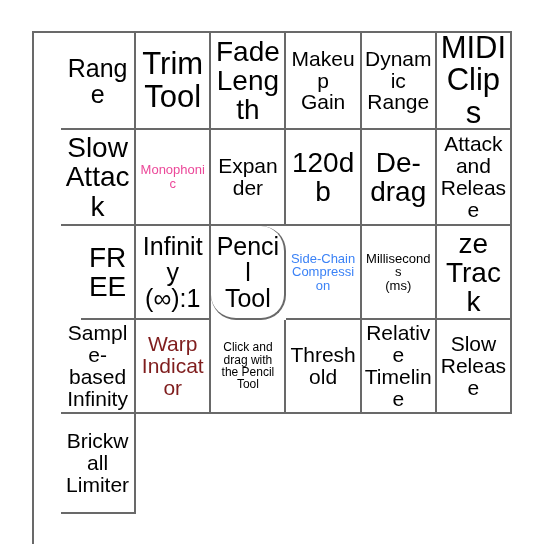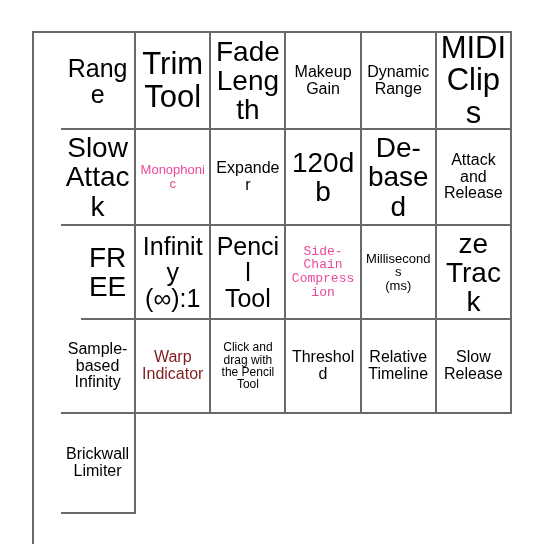--- a/index.html
+++ b/index.html
@@ -49,21 +49,21 @@
     display: block;
     width: 100%;
     white-space: pre-line;
     word-wrap: break-word;
   }
 
   
   .fs-xxl > .cell-text { font-size: 31px; }
   .fs-xl  > .cell-text { font-size: 28px; }
   .fs-lg  > .cell-text { font-size: 25px; }
-  .fs-md  > .cell-text { font-size: 16px; }
+  .fs-md  > .cell-text { font-size: 21px; }
   .fs-sm  > .cell-text { font-size: 12px; }
   .fs-xs  > .cell-text { font-size: 13px; }
 </style>
 </head>
 <body>
 
 <div id="bingo-card" style="border-top-color: rgb(105, 105, 105); border-left-color: rgb(105, 105, 105); background: rgb(255, 255, 255);">
     <div class="bingo-cell fs-lg" style="border-right-color: rgb(105, 105, 105); border-bottom-color: rgb(105, 105, 105); color: rgb(0, 0, 0);">
       <span class="cell-text">Range</span>
     </div>
@@ -95,39 +95,39 @@
       <span class="cell-text">Monophonic</span>
     </div>
     <div class="bingo-cell fs-md" style="border-right-color: rgb(105, 105, 105); border-bottom-color: rgb(105, 105, 105); color: rgb(0, 0, 0);">
       <span class="cell-text">Expander</span>
     </div>
     <div class="bingo-cell fs-xl" style="border-right-color: rgb(105, 105, 105); border-bottom-color: rgb(105, 105, 105); color: rgb(0, 0, 0);">
       <span class="cell-text">120db</span>
     </div>
     <div class="bingo-cell fs-xl" style="border-right-color: rgb(105, 105, 105); border-bottom-color: rgb(105, 105, 105); color: rgb(0, 0, 0);">
       <span class="cell-text">De-
-based</span>
+drag</span>
     </div>
     <div class="bingo-cell fs-md" style="border-right-color: rgb(105, 105, 105); border-bottom-color: rgb(105, 105, 105); color: rgb(0, 0, 0);">
       <span class="cell-text">Attack
 and
 Release</span>
     </div>
     <div class="bingo-cell fs-xl" style="border-right-color: rgb(105, 105, 105); border-bottom-color: rgb(105, 105, 105); color: rgb(0, 0, 0); margin-left: 20px;">
       <span class="cell-text">FREE</span>
     </div>
     <div class="bingo-cell fs-lg" style="border-right-color: rgb(105, 105, 105); border-bottom-color: rgb(105, 105, 105); color: rgb(0, 0, 0);">
       <span class="cell-text">Infinity
 (∞):1</span>
     </div>
-    <div class="bingo-cell fs-lg" style="border-right-color: rgb(105, 105, 105); border-bottom-color: rgb(105, 105, 105); color: rgb(0, 0, 0);">
+    <div class="bingo-cell fs-lg" style="border-right-color: rgb(105, 105, 105); border-bottom-color: rgb(105, 105, 105); color: rgb(0, 0, 0); border-radius: 25px;">
       <span class="cell-text">Pencil
 Tool</span>
     </div>
-    <div class="bingo-cell fs-xs" style="border-right-color: rgb(105, 105, 105); border-bottom-color: rgb(105, 105, 105); color: #ec4899; font-family: Liberation Mono, monospace;">
+    <div class="bingo-cell fs-xs" style="border-right-color: rgb(105, 105, 105); border-bottom-color: rgb(105, 105, 105); color: #3b82f6;">
       <span class="cell-text">Side-Chain
 Compression</span>
     </div>
     <div class="bingo-cell fs-xs" style="border-right-color: rgb(105, 105, 105); border-bottom-color: rgb(105, 105, 105); color: rgb(0, 0, 0);">
       <span class="cell-text">Milliseconds
 (ms)</span>
     </div>
     <div class="bingo-cell fs-xl" style="border-right-color: rgb(105, 105, 105); border-bottom-color: rgb(105, 105, 105); color: rgb(0, 0, 0); align-items: flex-end;">
       <span class="cell-text">Freeze
 Track</span>

